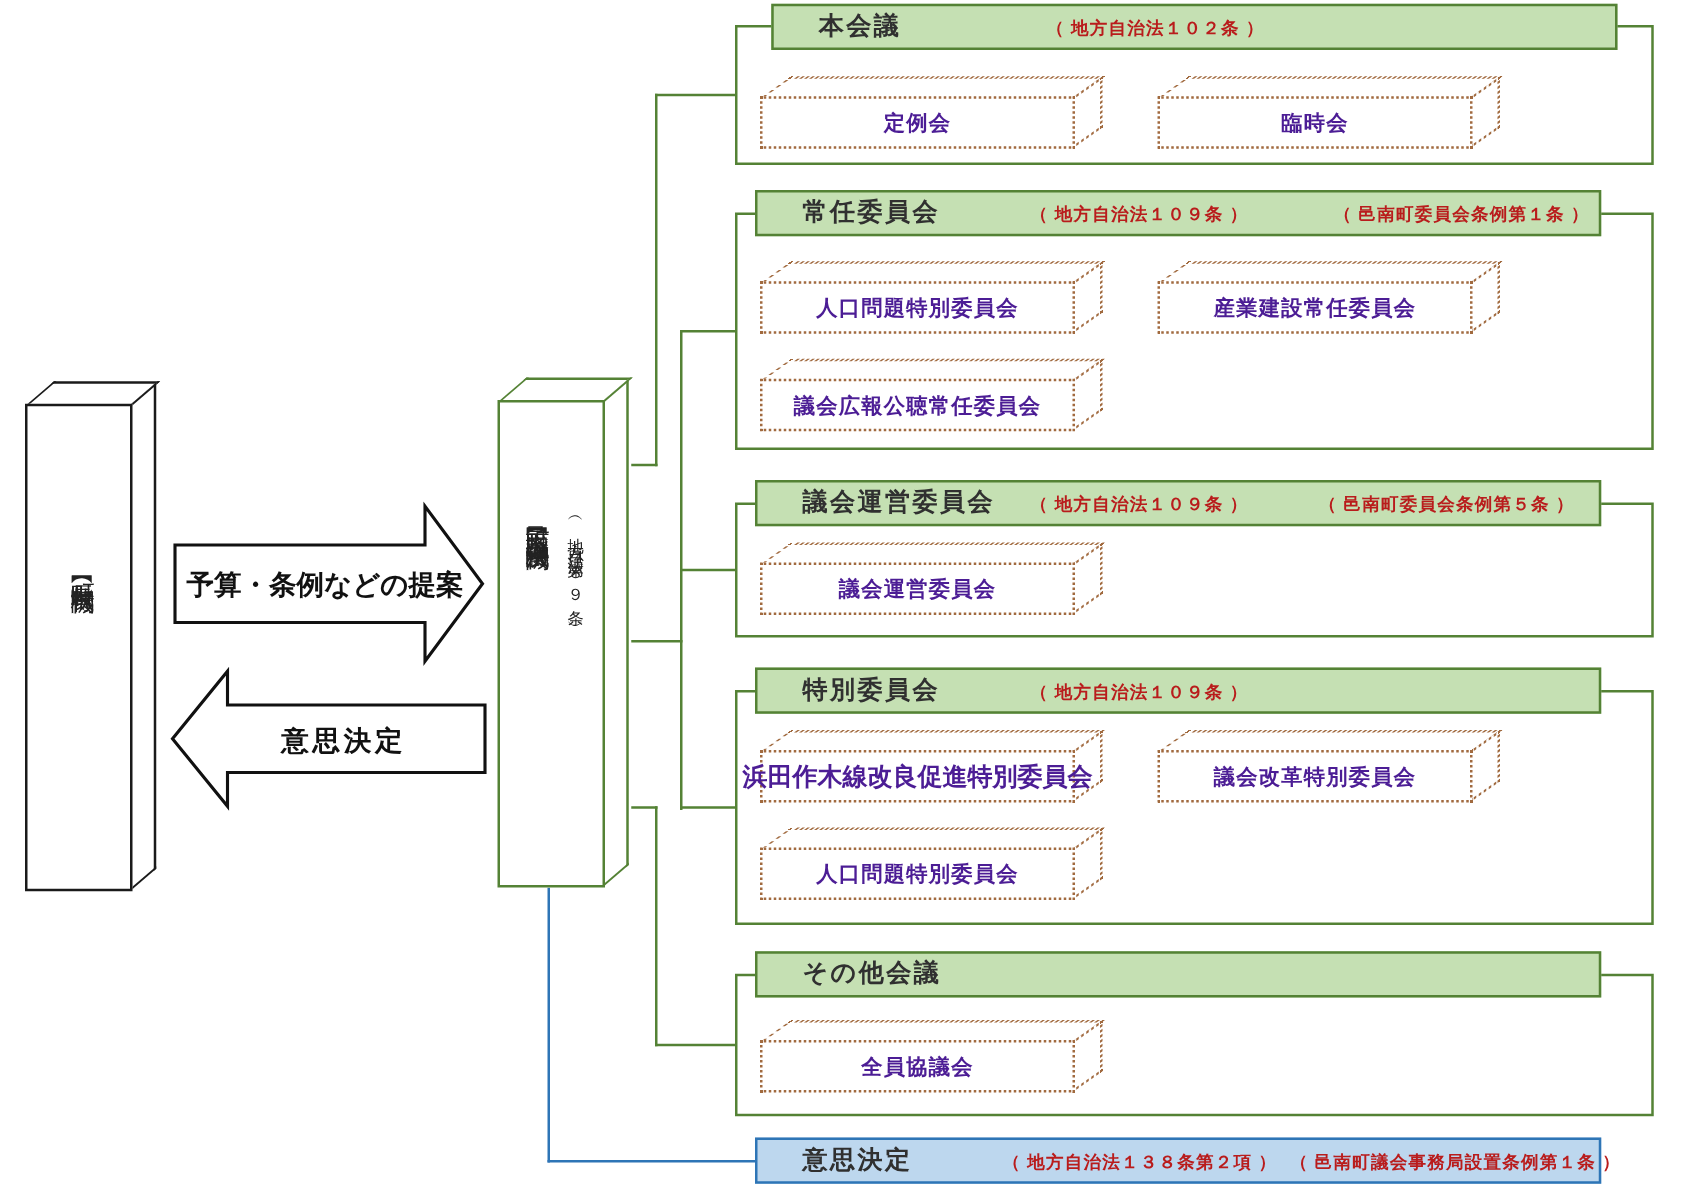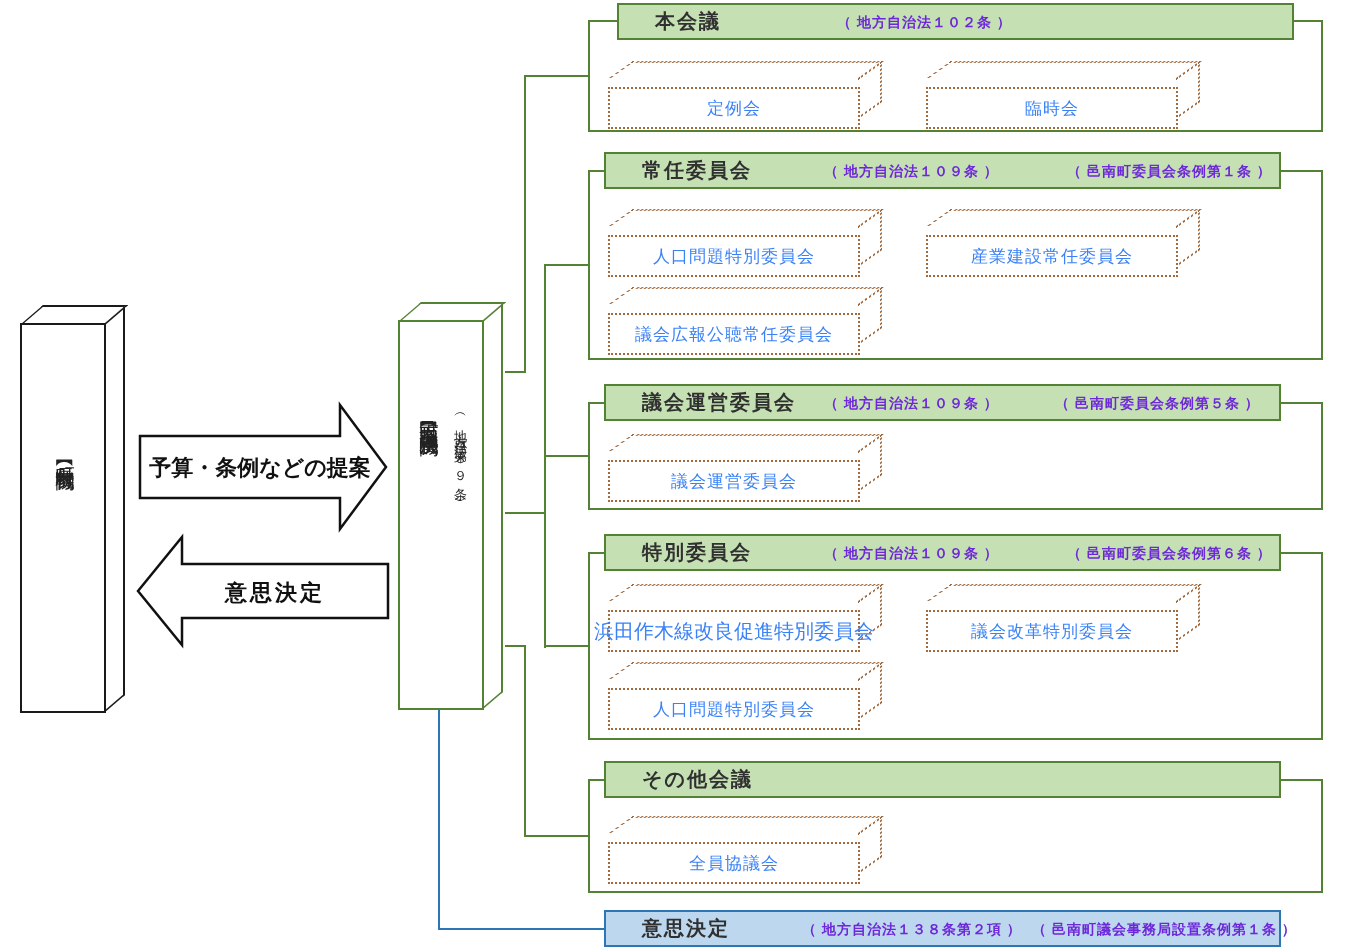--- a/index.html
+++ b/index.html
@@ -9,31 +9,31 @@
 
   
   .ln-g{position:absolute;background:#548235;}
   .ln-b{position:absolute;background:#2e75b6;}
 
   
   .sec-box{position:absolute;box-sizing:border-box;left:588px;width:735px;background:#fff;border:2px solid #548235;}
   .sec-bar{position:absolute;box-sizing:border-box;left:604px;width:677px;height:37px;background:#c5e0b3;border:2px solid #548235;}
   .sec-bar.blue{background:#bdd7ee;border-color:#2e75b6;}
   .sec-title{position:absolute;left:36px;top:0;height:33px;line-height:33px;font-size:20px;font-weight:bold;letter-spacing:2px;color:#303030;white-space:nowrap;}
-  .sec-ref{position:absolute;top:0;height:33px;line-height:34px;font-size:14px;font-weight:bold;letter-spacing:1px;color:#6d28d9;white-space:nowrap;}
+  .sec-ref{position:absolute;top:0;height:33px;line-height:34px;font-size:14px;font-weight:bold;letter-spacing:1px;color:#b91c1c;white-space:nowrap;}
 
   
   .b3d{position:absolute;}
   .b3d .front{position:absolute;box-sizing:border-box;background:#fff;display:flex;align-items:center;justify-content:center;}
   .b3d .topf{position:absolute;box-sizing:border-box;background:#fff;}
   .b3d .sidef{position:absolute;box-sizing:border-box;background:#fff;}
 
   
-  .b3d.small .front{left:0;top:10px;width:252px;height:42px;border:2px dotted #a16a3f;
-        font-size:17px;font-weight:normal;letter-spacing:1px;color:#3b82f6;white-space:nowrap;}
+  .b3d.small .front{left:0;top:0;width:252px;height:42px;border:2px dotted #a16a3f;
+        font-size:17px;font-weight:bold;letter-spacing:1px;color:#4c1d95;white-space:nowrap;}
   .b3d.small .topf{left:1px;top:-16px;width:251px;height:17px;border:2px dotted #a16a3f;border-bottom:none;
         transform:skewX(-54.7deg);transform-origin:0 100%;}
   .b3d.small .sidef{left:250px;top:1px;width:24px;height:41px;border:2px dotted #a16a3f;border-left:none;
         transform:skewY(-35.3deg);transform-origin:0 0;}
 
   
   .b3d.big .front{left:0;top:0;width:86px;height:390px;}
   .b3d.big .topf{left:1px;top:-18px;width:85px;height:19px;transform:skewX(-49.4deg);transform-origin:0 100%;border-bottom:none!important;}
   .b3d.big .sidef{left:84px;top:1px;width:21px;height:389px;transform:skewY(-40.6deg);transform-origin:0 0;border-left:none!important;}
   .b3d.black .front,.b3d.black .topf,.b3d.black .sidef{border:2.5px solid #1a1a1a;}
@@ -83,21 +83,20 @@
 
   <div class="sec-bar" style="top:384px;">
     <span class="sec-title">議会運営委員会</span>
     <span class="sec-ref" style="left:218px;">（ 地方自治法１０９条 ）</span>
     <span class="sec-ref" style="left:449px;">（ 邑南町委員会条例第５条 ）</span>
   </div>
 
   <div class="sec-bar" style="top:534px;">
     <span class="sec-title">特別委員会</span>
     <span class="sec-ref" style="left:218px;">（ 地方自治法１０９条 ）</span>
-    <span class="sec-ref" style="left:461px;">（ 邑南町委員会条例第６条 ）</span>
   </div>
 
   <div class="sec-bar" style="top:761px;">
     <span class="sec-title">その他会議</span>
   </div>
 
   <div class="sec-bar blue" style="top:910px;">
     <span class="sec-title">意思決定</span>
     <span class="sec-ref" style="left:196px;">（ 地方自治法１３８条第２項 ）</span>
     <span class="sec-ref" style="left:426px;">（ 邑南町議会事務局設置条例第１条 ）</span>

